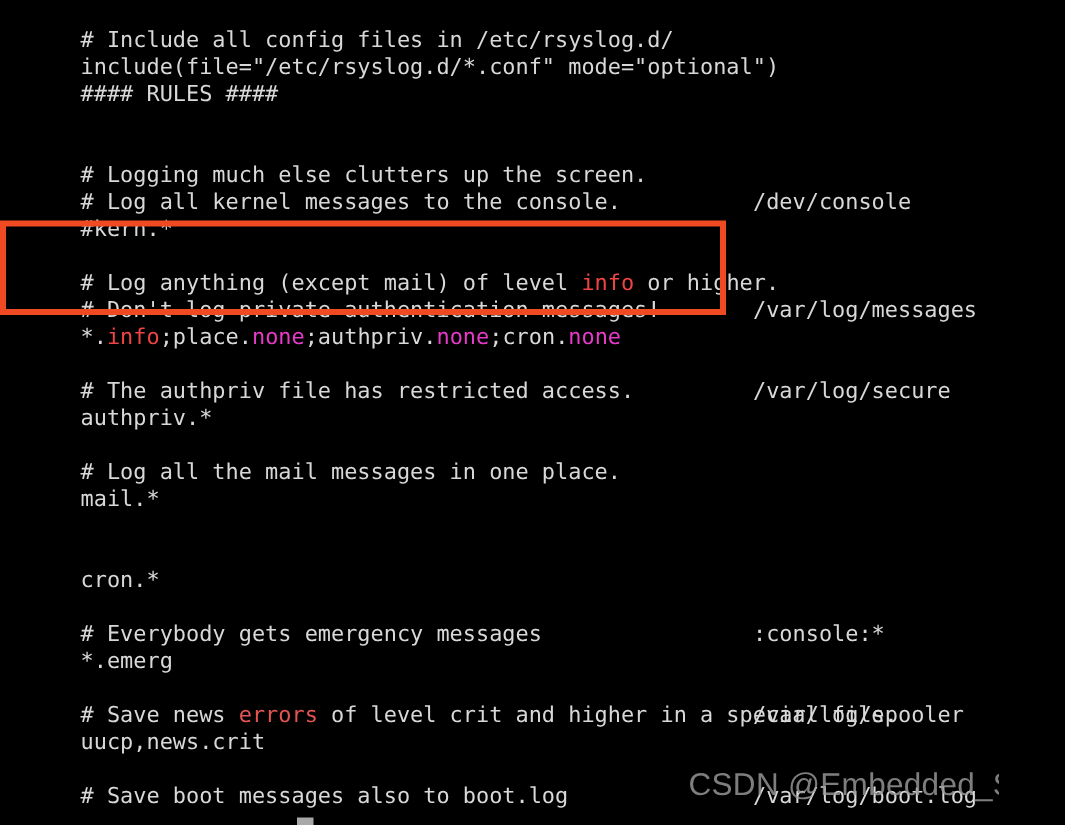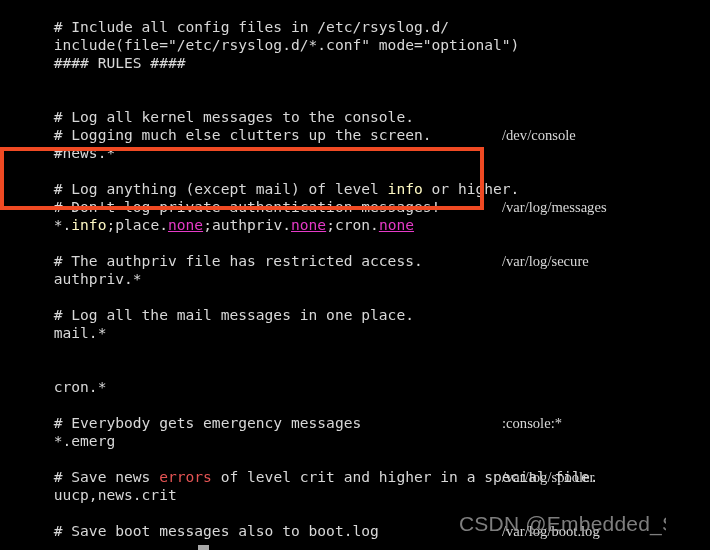--- a/index.html
+++ b/index.html
@@ -36,29 +36,28 @@
     padding-left: 1px;
   }
   .line .sel {
     display: inline;
   }
   .line .dest {
     position: absolute;
     left: 502px;
     top: 0;
     white-space: pre;
-    font-family: Liberation Serif, serif;
   }
   .blank {
     height: 18px;
   }
 
   
-  .c-cyan    { color: #fef9c3; }
-  .c-magenta { color: #e63ac8; text-decoration: underline; }
+  .c-cyan    { color: #ef4444; }
+  .c-magenta { color: #e63ac8; }
   .c-red     { color: #e55454; }
 
   
   #highlight-box {
     position: absolute;
     left: 0px;
     top: 147px;
     width: 484px;
     height: 63px;
     border: 4px solid #f04a23;
@@ -107,29 +106,29 @@
     </div>
 
     <div class="line">
       <span class="sel">#### RULES ####</span>
     </div>
 
     <div class="blank"></div>
     <div class="blank"></div>
 
     <div class="line">
+      <span class="sel"># Logging much else clutters up the screen.</span>
+    </div>
+
+    <div class="line">
       <span class="sel"># Log all kernel messages to the console.</span>
     </div>
 
     <div class="line">
-      <span class="sel"># Logging much else clutters up the screen.</span>
-    </div>
-
-    <div class="line">
-      <span class="sel">#news.*</span>
+      <span class="sel">#kern.*</span>
       <span class="dest">/dev/console</span>
     </div>
 
     <div class="blank"></div>
 
     <div class="line">
       <span># Log anything (except mail) of level </span><span class="c-cyan">info</span><span> or higher.</span>
     </div>
 
     <div class="line">

